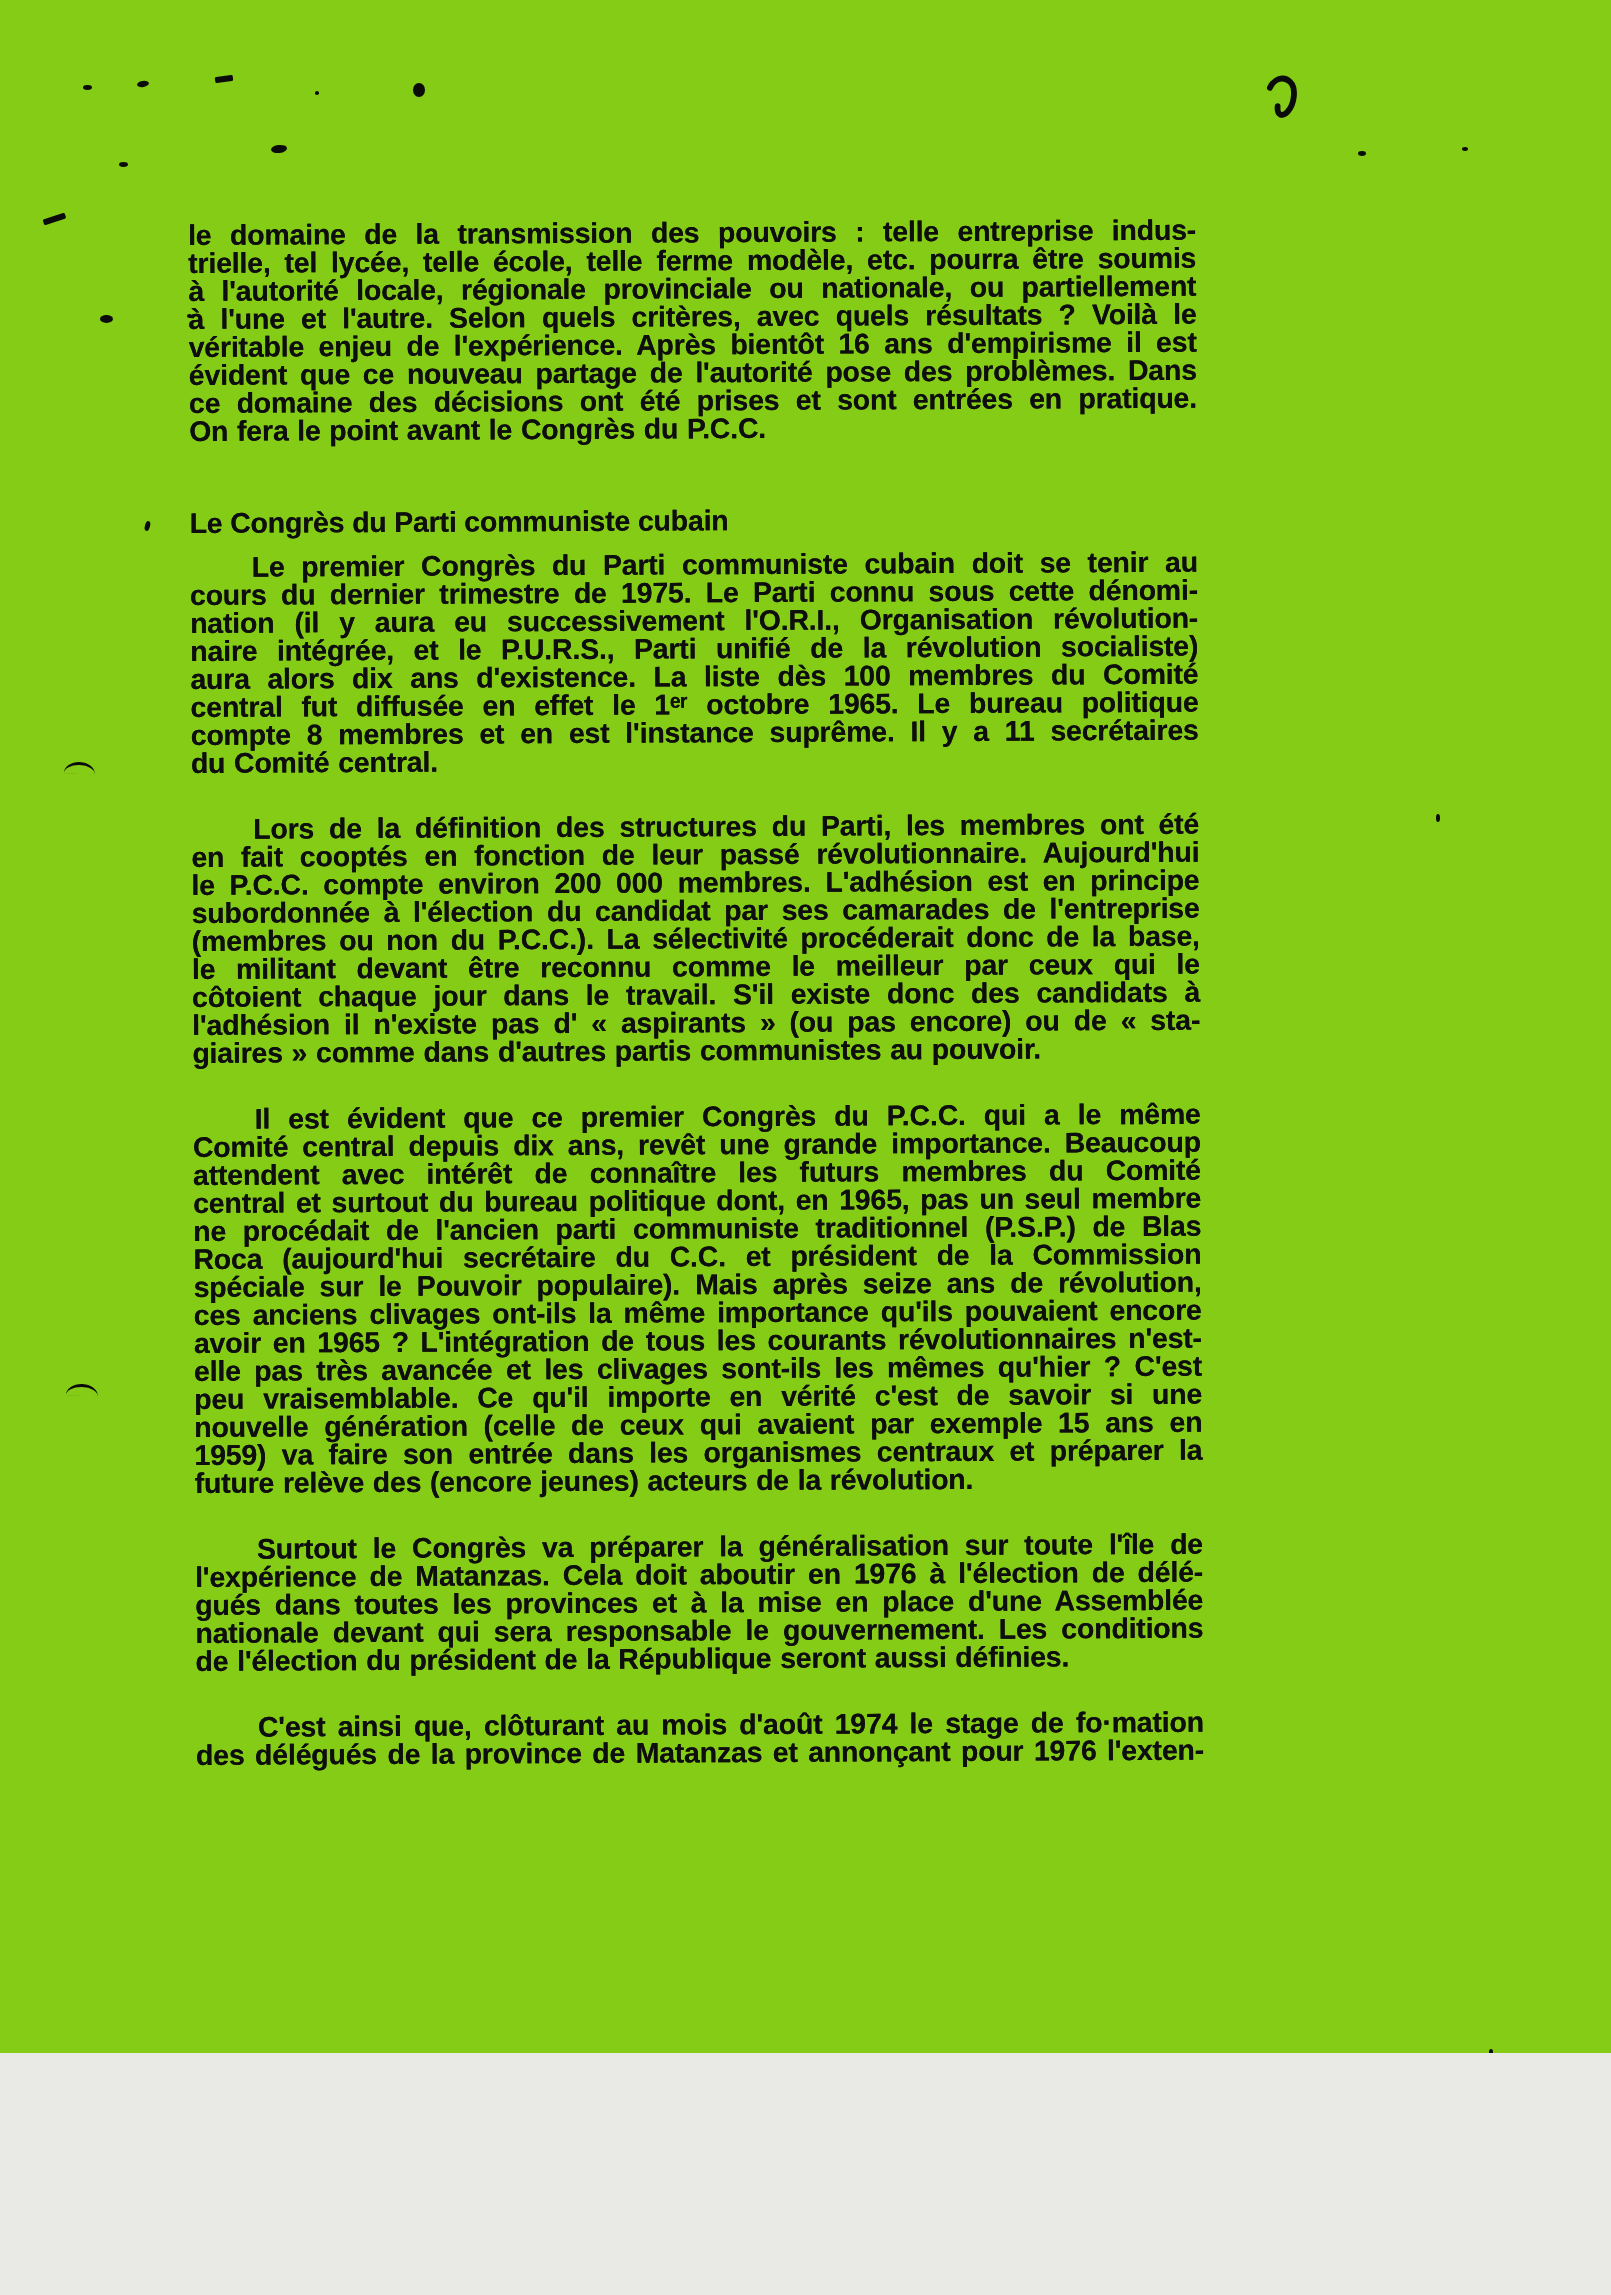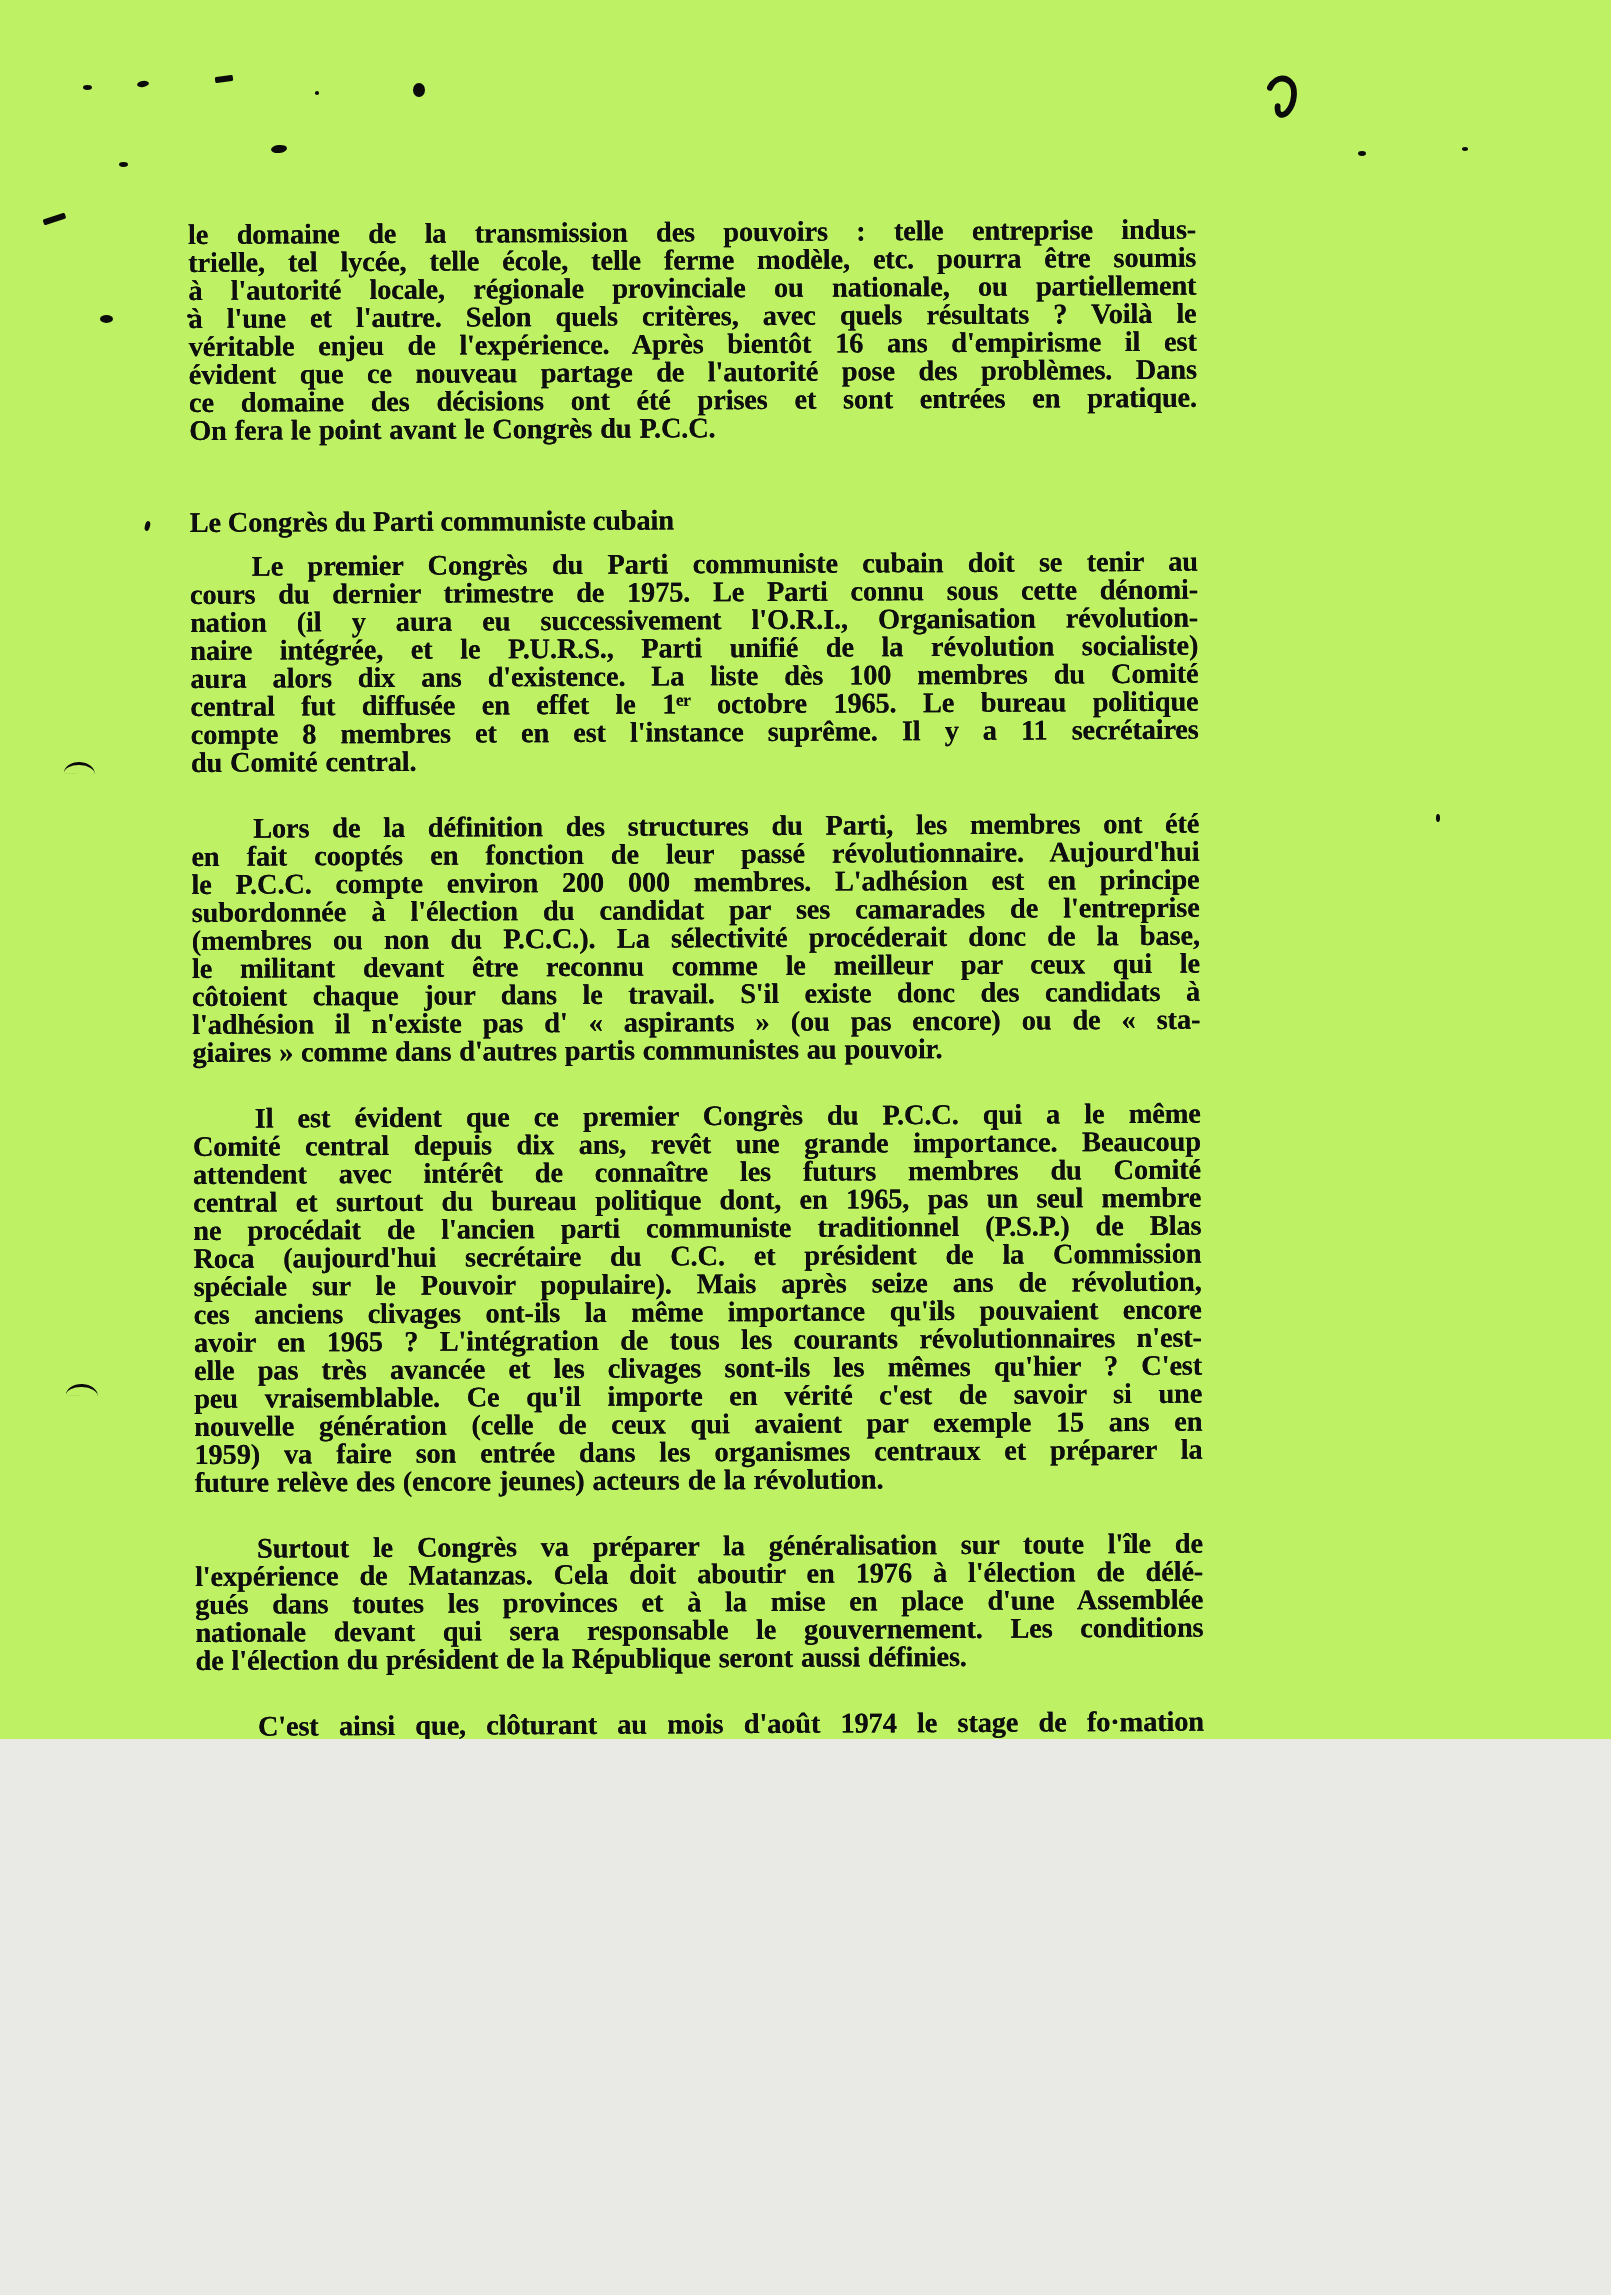--- a/index.html
+++ b/index.html
@@ -1,21 +1,21 @@
 <!DOCTYPE html>
 <html style="font-size:7.9px"><head>
 <meta charset="utf-8">
 <style>
   html,body{margin:0;padding:0;background:#e9e9e6;}
   .page{
     position:relative;
-    width:1612px;height:1739px;
-    background:#bef264;
+    width:1612px;height:2053px;
+    background:#84cc16;
     overflow:hidden;
-    font-family:Liberation Serif, serif;
+    font-family:Liberation Sans, sans-serif;
   }
   .text-block{
     position:absolute;
     left:188px;top:221px;width:1008px;
     transform:rotate(-0.3deg);
     transform-origin:0 0;
     color:#0e0e0e;
     font-weight:700;
     font-size:28.5px;
     line-height:28px;

